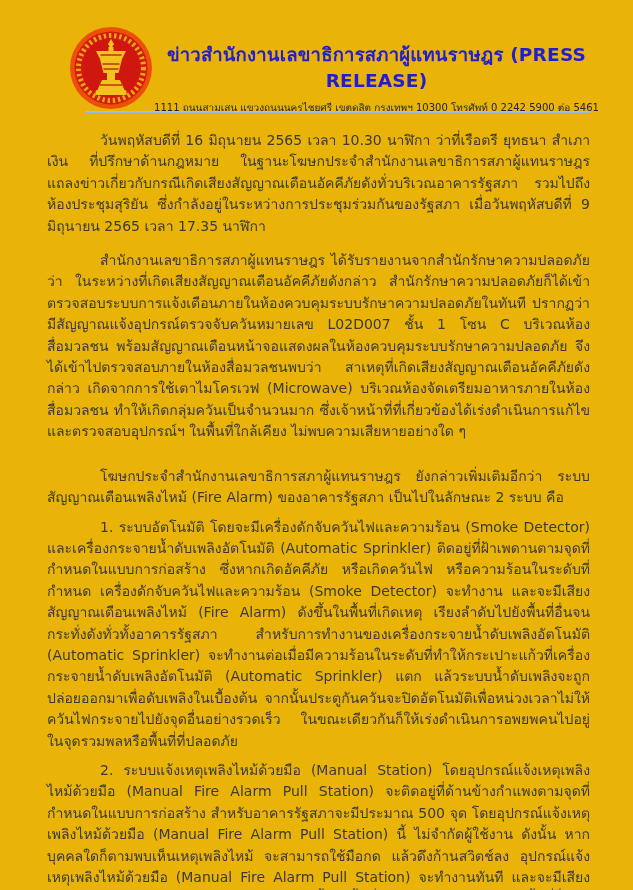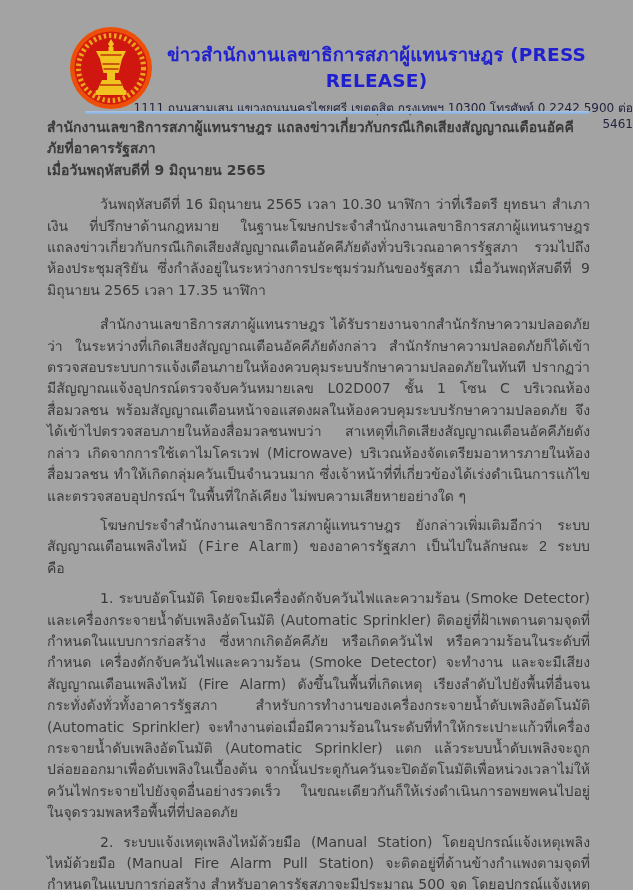--- a/index.html
+++ b/index.html
@@ -4,21 +4,21 @@
 <style>
   html, body {
     margin: 0;
     padding: 0;
     background: #ffffff;
   }
   .page {
     position: relative;
     width: 633px;
     height: 890px;
-    background: #a3a3a3;
+    background: #eab308;
     font-family: "DejaVu Sans", "Liberation Sans", sans-serif;
     overflow: hidden;
   }
   .header {
     position: absolute;
     left: 0;
     top: 0;
     width: 633px;
     height: 112px;
   }
@@ -37,23 +37,22 @@
     text-align: center;
   }
   .title {
     font-size: 18.5px;
     font-weight: bold;
     line-height: 26px;
     letter-spacing: 0.2px;
   }
   .address {
     margin-top: 6px;
-    font-size: 12px;
+    font-size: 10px;
     line-height: 16px;
-    text-align: right;
   }
   .rule {
     position: absolute;
     left: 85px;
     top: 111px;
     width: 505px;
     height: 3px;
     border-radius: 2px;
   }
   .doc {
@@ -69,22 +68,21 @@
     font-weight: bold;
   }
   .para {
     margin: 0;
     margin-top: 13px;
     text-indent: 53px;
     text-align: justify;
     text-align-last: left;
   }
   .para-tight {
-    margin-top: 9px;
-    font-family: Liberation Mono, monospace;
+    margin-top: 23px;
   }
   .para-item {
     margin-top: 8px;
   }
 </style>
 </head>
 <body>
 
 <div class="page">
 
@@ -118,24 +116,20 @@
       <div class="title" style="color: rgb(31, 31, 208);">ข่าวสำนักงานเลขาธิการสภาผู้แทนราษฎร (PRESS RELEASE)</div>
       <div class="address" style="color: rgb(35, 35, 63);">1111 ถนนสามเสน แขวงถนนนครไชยศรี เขตดุสิต กรุงเทพฯ 10300 โทรศัพท์ 0 2242 5900 ต่อ 5461</div>
     </div>
 
   </div>
 
   <div class="rule" style="background: linear-gradient(rgb(169, 198, 232), rgb(132, 174, 222));"></div>
 
   <div class="doc" style="color: rgb(58, 58, 58);">
 
-    <div class="doc-heading">
-      <div>สำนักงานเลขาธิการสภาผู้แทนราษฎร แถลงข่าวเกี่ยวกับกรณีเกิดเสียงสัญญาณเตือนอัคคีภัยที่อาคารรัฐสภา</div>
-      <div>เมื่อวันพฤหัสบดีที่ 9 มิถุนายน 2565</div>
-    </div>
 
     <p class="para">วันพฤหัสบดีที่ 16 มิถุนายน 2565 เวลา 10.30 นาฬิกา ว่าที่เรือตรี ยุทธนา  สำเภาเงิน ที่ปรึกษาด้านกฎหมาย ในฐานะโฆษกประจำสำนักงานเลขาธิการสภาผู้แทนราษฎร แถลงข่าวเกี่ยวกับกรณีเกิดเสียงสัญญาณเตือนอัคคีภัยดังทั่วบริเวณอาคารรัฐสภา รวมไปถึงห้องประชุมสุริยัน ซึ่งกำลังอยู่ในระหว่างการประชุมร่วมกันของรัฐสภา เมื่อวันพฤหัสบดีที่ 9 มิถุนายน 2565 เวลา 17.35 นาฬิกา</p>
 
     <p class="para">สำนักงานเลขาธิการสภาผู้แทนราษฎร ได้รับรายงานจากสำนักรักษาความปลอดภัยว่า ในระหว่างที่เกิดเสียงสัญญาณเตือนอัคคีภัยดังกล่าว สำนักรักษาความปลอดภัยก็ได้เข้าตรวจสอบระบบการแจ้งเตือนภายในห้องควบคุมระบบรักษาความปลอดภัยในทันที ปรากฏว่า มีสัญญาณแจ้งอุปกรณ์ตรวจจับควันหมายเลข L02D007 ชั้น 1 โซน C บริเวณห้องสื่อมวลชน พร้อมสัญญาณเตือนหน้าจอแสดงผลในห้องควบคุมระบบรักษาความปลอดภัย จึงได้เข้าไปตรวจสอบภายในห้องสื่อมวลชนพบว่า สาเหตุที่เกิดเสียงสัญญาณเตือนอัคคีภัยดังกล่าว เกิดจากการใช้เตาไมโครเวฟ (Microwave) บริเวณห้องจัดเตรียมอาหารภายในห้องสื่อมวลชน ทำให้เกิดกลุ่มควันเป็นจำนวนมาก ซึ่งเจ้าหน้าที่ที่เกี่ยวข้องได้เร่งดำเนินการแก้ไข และตรวจสอบอุปกรณ์ฯ ในพื้นที่ใกล้เคียง ไม่พบความเสียหายอย่างใด ๆ</p>
 
     <p class="para para-tight">โฆษกประจำสำนักงานเลขาธิการสภาผู้แทนราษฎร ยังกล่าวเพิ่มเติมอีกว่า ระบบสัญญาณเตือนเพลิงไหม้ (Fire Alarm) ของอาคารรัฐสภา เป็นไปในลักษณะ 2 ระบบ คือ</p>
 
     <p class="para para-item">1. ระบบอัตโนมัติ โดยจะมีเครื่องดักจับควันไฟและความร้อน (Smoke Detector) และเครื่องกระจายน้ำดับเพลิงอัตโนมัติ (Automatic Sprinkler) ติดอยู่ที่ฝ้าเพดานตามจุดที่กำหนดในแบบการก่อสร้าง ซึ่งหากเกิดอัคคีภัย หรือเกิดควันไฟ หรือความร้อนในระดับที่กำหนด เครื่องดักจับควันไฟและความร้อน (Smoke Detector) จะทำงาน และจะมีเสียงสัญญาณเตือนเพลิงไหม้ (Fire Alarm) ดังขึ้นในพื้นที่เกิดเหตุ เรียงลำดับไปยังพื้นที่อื่นจนกระทั่งดังทั่วทั้งอาคารรัฐสภา สำหรับการทำงานของเครื่องกระจายน้ำดับเพลิงอัตโนมัติ (Automatic Sprinkler) จะทำงานต่อเมื่อมีความร้อนในระดับที่ทำให้กระเปาะแก้วที่เครื่องกระจายน้ำดับเพลิงอัตโนมัติ (Automatic Sprinkler) แตก แล้วระบบน้ำดับเพลิงจะถูกปล่อยออกมาเพื่อดับเพลิงในเบื้องต้น จากนั้นประตูกันควันจะปิดอัตโนมัติเพื่อหน่วงเวลาไม่ให้ควันไฟกระจายไปยังจุดอื่นอย่างรวดเร็ว ในขณะเดียวกันก็ให้เร่งดำเนินการอพยพคนไปอยู่ในจุดรวมพลหรือพื้นที่ที่ปลอดภัย</p>
 
     <p class="para para-item">2. ระบบแจ้งเหตุเพลิงไหม้ด้วยมือ (Manual Station) โดยอุปกรณ์แจ้งเหตุเพลิงไหม้ด้วยมือ (Manual Fire Alarm Pull Station) จะติดอยู่ที่ด้านข้างกำแพงตามจุดที่กำหนดในแบบการก่อสร้าง สำหรับอาคารรัฐสภาจะมีประมาณ 500 จุด โดยอุปกรณ์แจ้งเหตุเพลิงไหม้ด้วยมือ (Manual Fire Alarm Pull Station) นี้ ไม่จำกัดผู้ใช้งาน ดังนั้น หากบุคคลใดก็ตามพบเห็นเหตุเพลิงไหม้ จะสามารถใช้มือกด แล้วดึงก้านสวิตช์ลง อุปกรณ์แจ้งเหตุเพลิงไหม้ด้วยมือ (Manual Fire Alarm Pull Station) จะทำงานทันที และจะมีเสียงสัญญาณเตือนเพลิงไหม้ (Fire Alarm) ดังขึ้นในพื้นที่เกิดเหตุ เรียงลำดับไปยังพื้นที่อื่นจนกระทั่งดังทั่วทั้งอาคารรัฐสภา จากนั้นประตูกันควันจะปิดอัตโนมัติเพื่อหน่วงเวลาไม่ให้ควันไฟกระจายไปยังจุดอื่นอย่างรวดเร็ว ในขณะเดียวกันก็เร่งดำเนินการอพยพคนไปอยู่ในจุดรวมพลหรือพื้นที่ที่ปลอดภัย</p>

